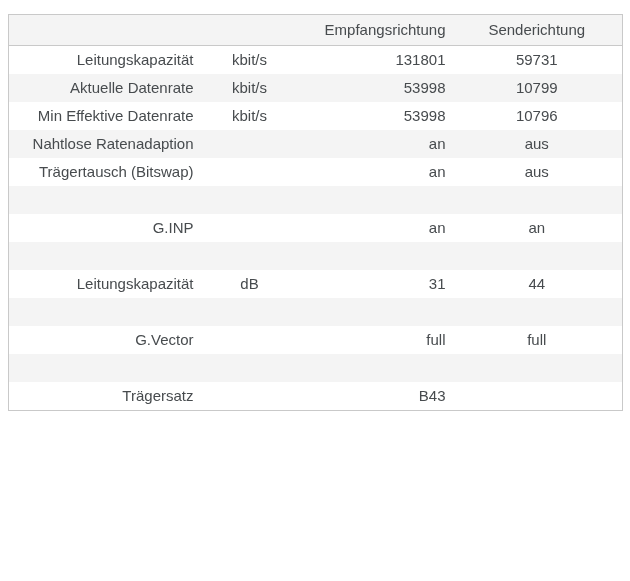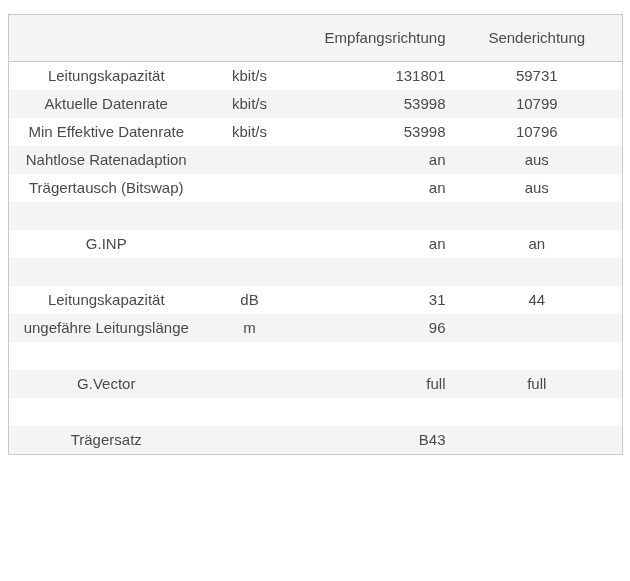--- a/index.html
+++ b/index.html
@@ -32,25 +32,25 @@
   th,td{
     padding:5px 10px;
     vertical-align:middle;
     font-weight:normal;
     overflow:hidden;
     word-wrap:break-word;
   }
   thead th{
     background:var(--stripe);
     border-bottom:1px solid var(--border);
-    height:47px;
+    height:31px;
   }
   tbody td{height:28px;}
   tbody tr:nth-child(even){background:var(--stripe);}
-  .c-label{text-align:center;}
+  .c-label{text-align:right;}
   .c-unit{text-align:center;}
   .c-rx{text-align:right;}
   .c-tx{text-align:center;padding-right:14px;}
   tr.spacer td{height:28px;}
 </style>
 </head>
 <body>
 
 <div class="page">
   <table class="dsl-table">
@@ -122,26 +122,20 @@
   </tr>
 
   <tr>
     <td class="c-label">Leitungskapazität</td>
     <td class="c-unit">dB</td>
     <td class="c-rx">31</td>
     <td class="c-tx">44</td>
   </tr>
 
 
-  <tr>
-    <td class="c-label">ungefähre Leitungslänge</td>
-    <td class="c-unit">m</td>
-    <td class="c-rx">96</td>
-    <td class="c-tx"></td>
-  </tr>
 
   <tr class="spacer">
     <td colspan="4"></td>
   </tr>
 
 
   <tr>
     <td class="c-label">G.Vector</td>
     <td class="c-unit"></td>
     <td class="c-rx">full</td>

